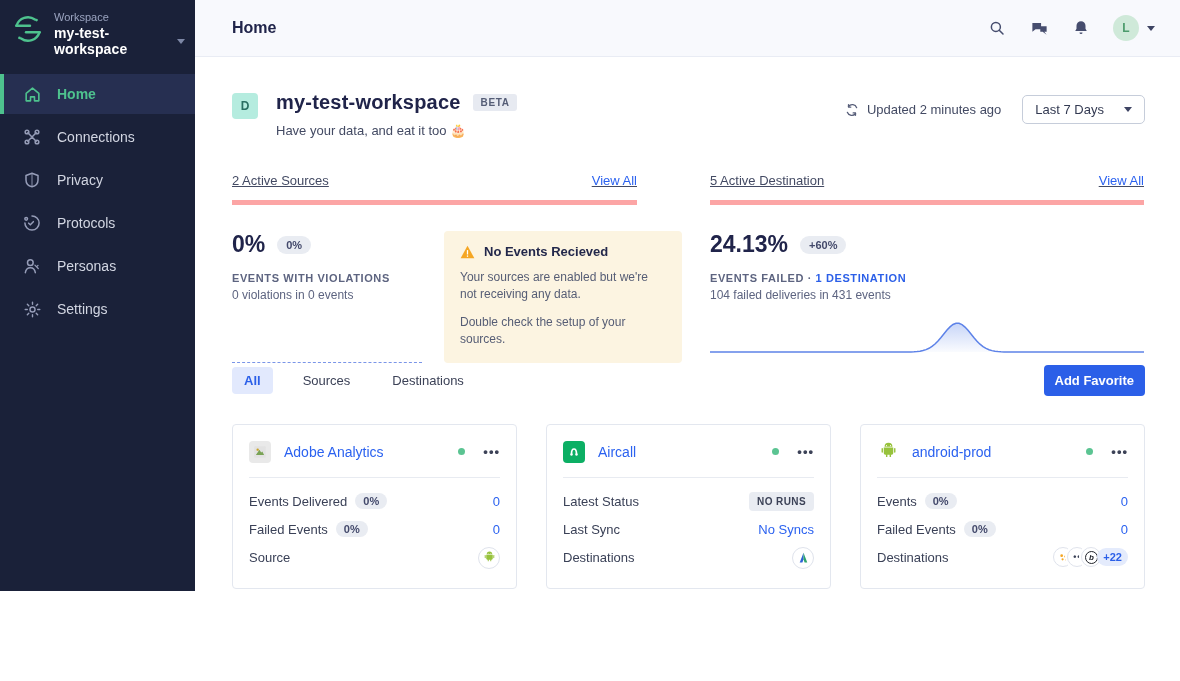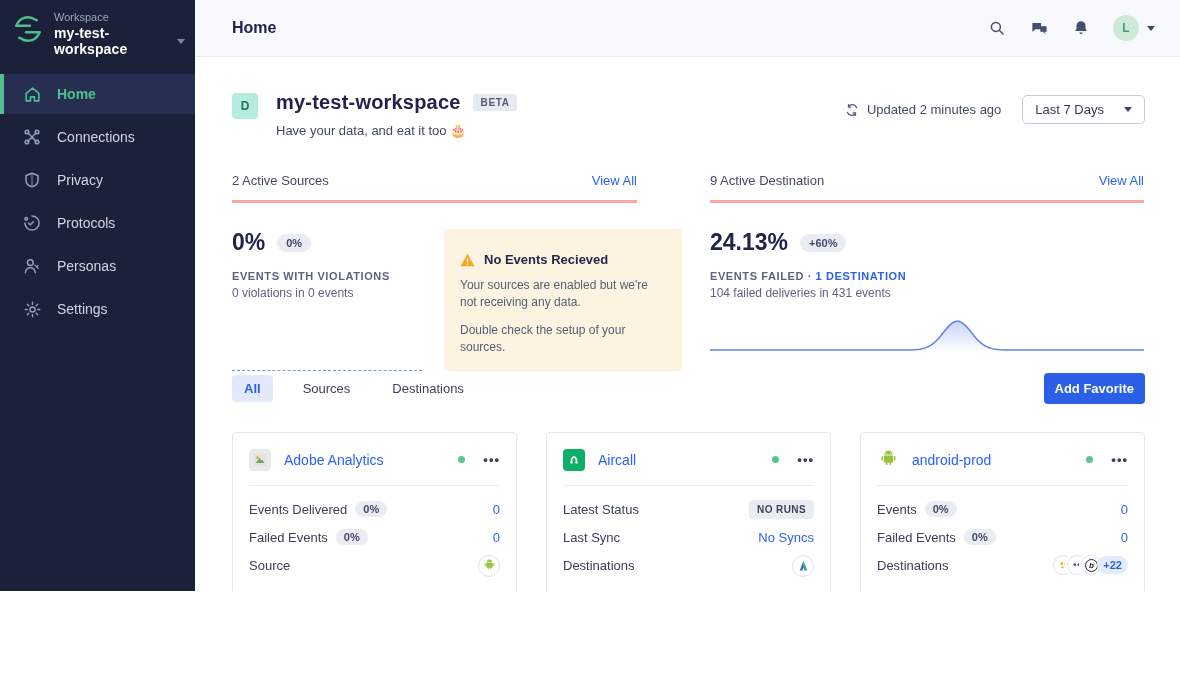--- a/index.html
+++ b/index.html
@@ -44,33 +44,33 @@
   .hero-title-row { display:flex; align-items:center; gap:12px; }
   .hero-title { font-size:20px; font-weight:bold; color:#20244a; letter-spacing:.2px; }
   .beta-badge { background:#e7eaf1; color:#555d76; font-size:10px; font-weight:bold; letter-spacing:.6px; padding:3px 8px; border-radius:3px; }
   .hero-sub { font-size:13px; color:#434a63; margin-top:9px; }
   .hero-right { margin-left:auto; display:flex; align-items:center; gap:21px; padding-top:4px; }
   .updated { display:flex; align-items:center; gap:8px; font-size:13px; color:#434a63; }
   .range-select { display:flex; align-items:center; gap:20px; height:29px; padding:0 12px; border:1px solid #c6cdda; border-radius:5px; background:#fff; font-size:13px; color:#333a52; cursor:pointer; }
 
   
   .stats { display:grid; grid-template-columns:450px 434px; column-gap:28px; margin-top:35px; }
-  .stat-head { display:flex; align-items:center; justify-content:space-between; font-size:13px; color:#434a63; padding-bottom:12px; border-bottom:3px solid #fca5a5; }
+  .stat-head { display:flex; align-items:center; justify-content:space-between; font-size:13px; color:#434a63; padding-bottom:12px; border-bottom:5px solid #fca5a5;text-decoration:underline; }
   .stat-head.narrow { margin-right:45px; }
   .view-all { color:#2b62f0; text-decoration:none; font-size:13px; cursor:pointer; }
   .stat-body { display:flex; margin-top:26px; min-height:128px; }
   .stat-block { display:flex; flex-direction:column; flex:1; }
   .big-row { display:flex; align-items:center; gap:12px; }
   .big-val { font-size:23px; font-weight:800; color:#20244a; }
   .pill { background:#e9ecf2; color:#43496b; font-size:11px; font-weight:bold; padding:3px 9px; border-radius:10px; }
   .stat-label { font-size:11px; font-weight:bold; letter-spacing:.6px; color:#5d6480; margin-top:14px; }
   .stat-label .lbl-link { color:#2b5fe8; cursor:pointer; }
   .stat-detail { font-size:12px; color:#5d6480; margin-top:4px; }
   .flatline { margin-top:auto; width:190px; border-top:1px dashed #7a95e8; }
-  .warn-box { width:238px; background:#fcf4e1; border-radius:4px; padding:23px 16px 14px; margin-left:12px; }
+  .warn-box { width:238px; background:#fcf4e1; border-radius:4px; padding:13px 16px 14px; margin-left:12px; }
   .warn-title { display:flex; align-items:center; gap:9px; font-size:13px; font-weight:bold; color:#23284b; }
   .warn-p { font-size:12px; color:#565d75; line-height:1.45; margin-top:10px; }
   .spark-wrap { margin-top:2px; }
 
   
   .fav-band { margin-top:56px; height:34px; background:#f3f5f9; border-radius:3px; display:flex; align-items:center; padding-left:16px; }
   .fav-title { font-size:15px; font-weight:bold; color:#20244a; }
   .fav-controls { display:flex; align-items:center; margin-top:2px; }
   .tabs { display:flex; align-items:center; gap:18px; }
   .tab { font-size:13px; font-weight:bold; color:#3c4257; padding:6px 12px; border-radius:4px; cursor:pointer; }
@@ -271,21 +271,21 @@
                 <span>No Events Recieved</span>
               </div>
               <p class="warn-p">Your sources are enabled but we're not receiving any data.</p>
               <p class="warn-p">Double check the setup of your sources.</p>
             </div>
           </div>
         </section>
 
         <section class="stat-col">
           <div class="stat-head">
-            <span>9 Active Destination</span>
+            <span>5 Active Destination</span>
             <a class="view-all">View All</a>
           </div>
           <div class="stat-body" style="flex-direction:column;">
             <div class="stat-block" style="flex:0 0 auto;">
               <div class="big-row">
                 <span class="big-val">24.13%</span>
                 <span class="pill">+60%</span>
               </div>
               <div class="stat-label">
                 <span>EVENTS FAILED</span>

